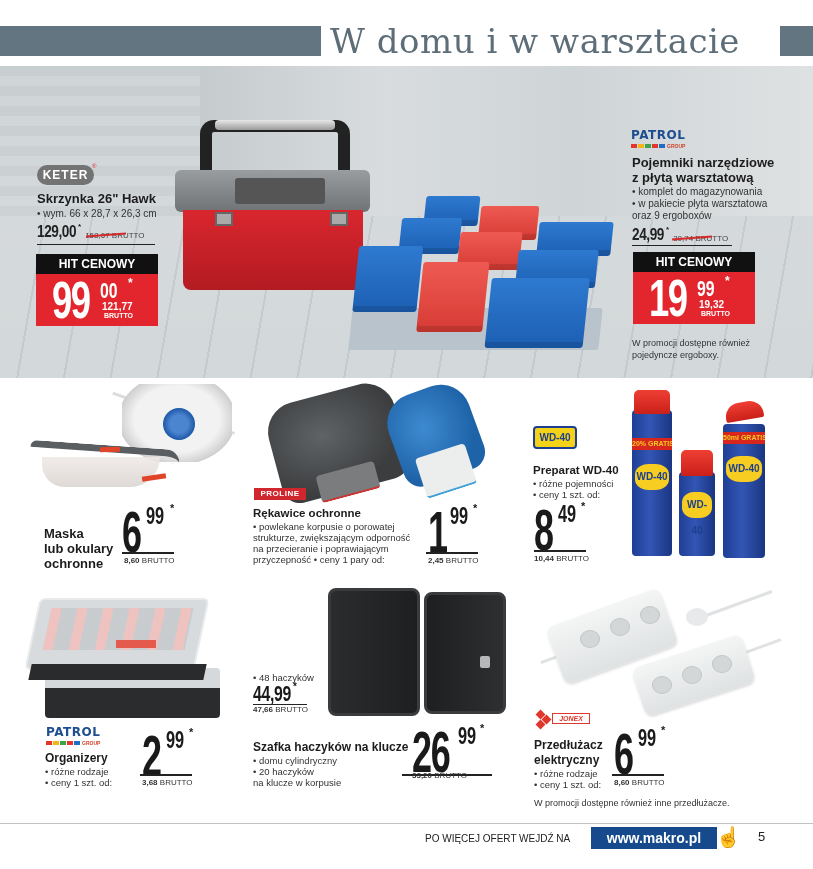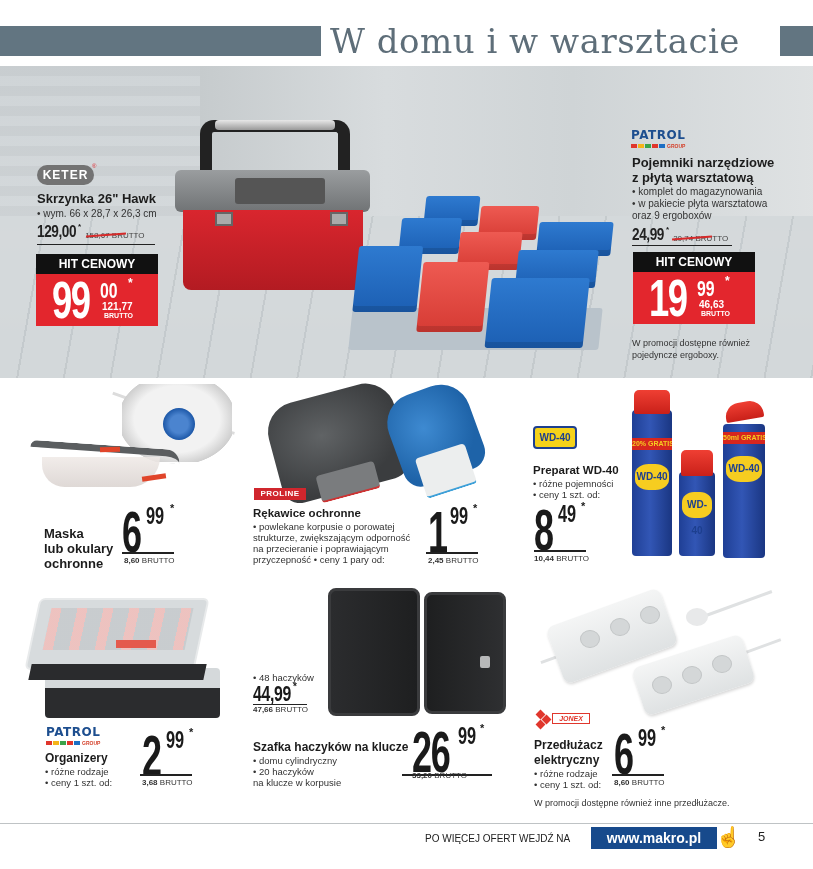--- a/index.html
+++ b/index.html
@@ -215,21 +215,21 @@
 </div>
 <div class="strike" style="left:672px;top:237px;width:40px;"></div>
 <div class="under" style="left:632px;top:245px;width:100px;"></div>
 
 <div class="hit" style="left:633px;top:252px;">
   <div class="hit-top">HIT CENOWY</div>
   <div class="hit-body">
     <span class="hit-int">19</span>
     <span class="hit-dec">99</span>
     <span class="hit-star">*</span>
-    <span class="hit-gross">46,63</span>
+    <span class="hit-gross">19,32</span>
     <span class="hit-gross-lbl">BRUTTO</span>
   </div>
 </div>
 <div class="note" style="left:632px;top:337px;">
   <div>W promocji dostępne również</div>
   <div>pojedyncze ergoboxy.</div>
 </div>
 
 <div class="mask-strap" style="left:112px;top:396px;width:26px;transform:rotate(20deg);"></div>
 <div class="mask-strap" style="left:205px;top:428px;width:30px;transform:rotate(15deg);"></div>

